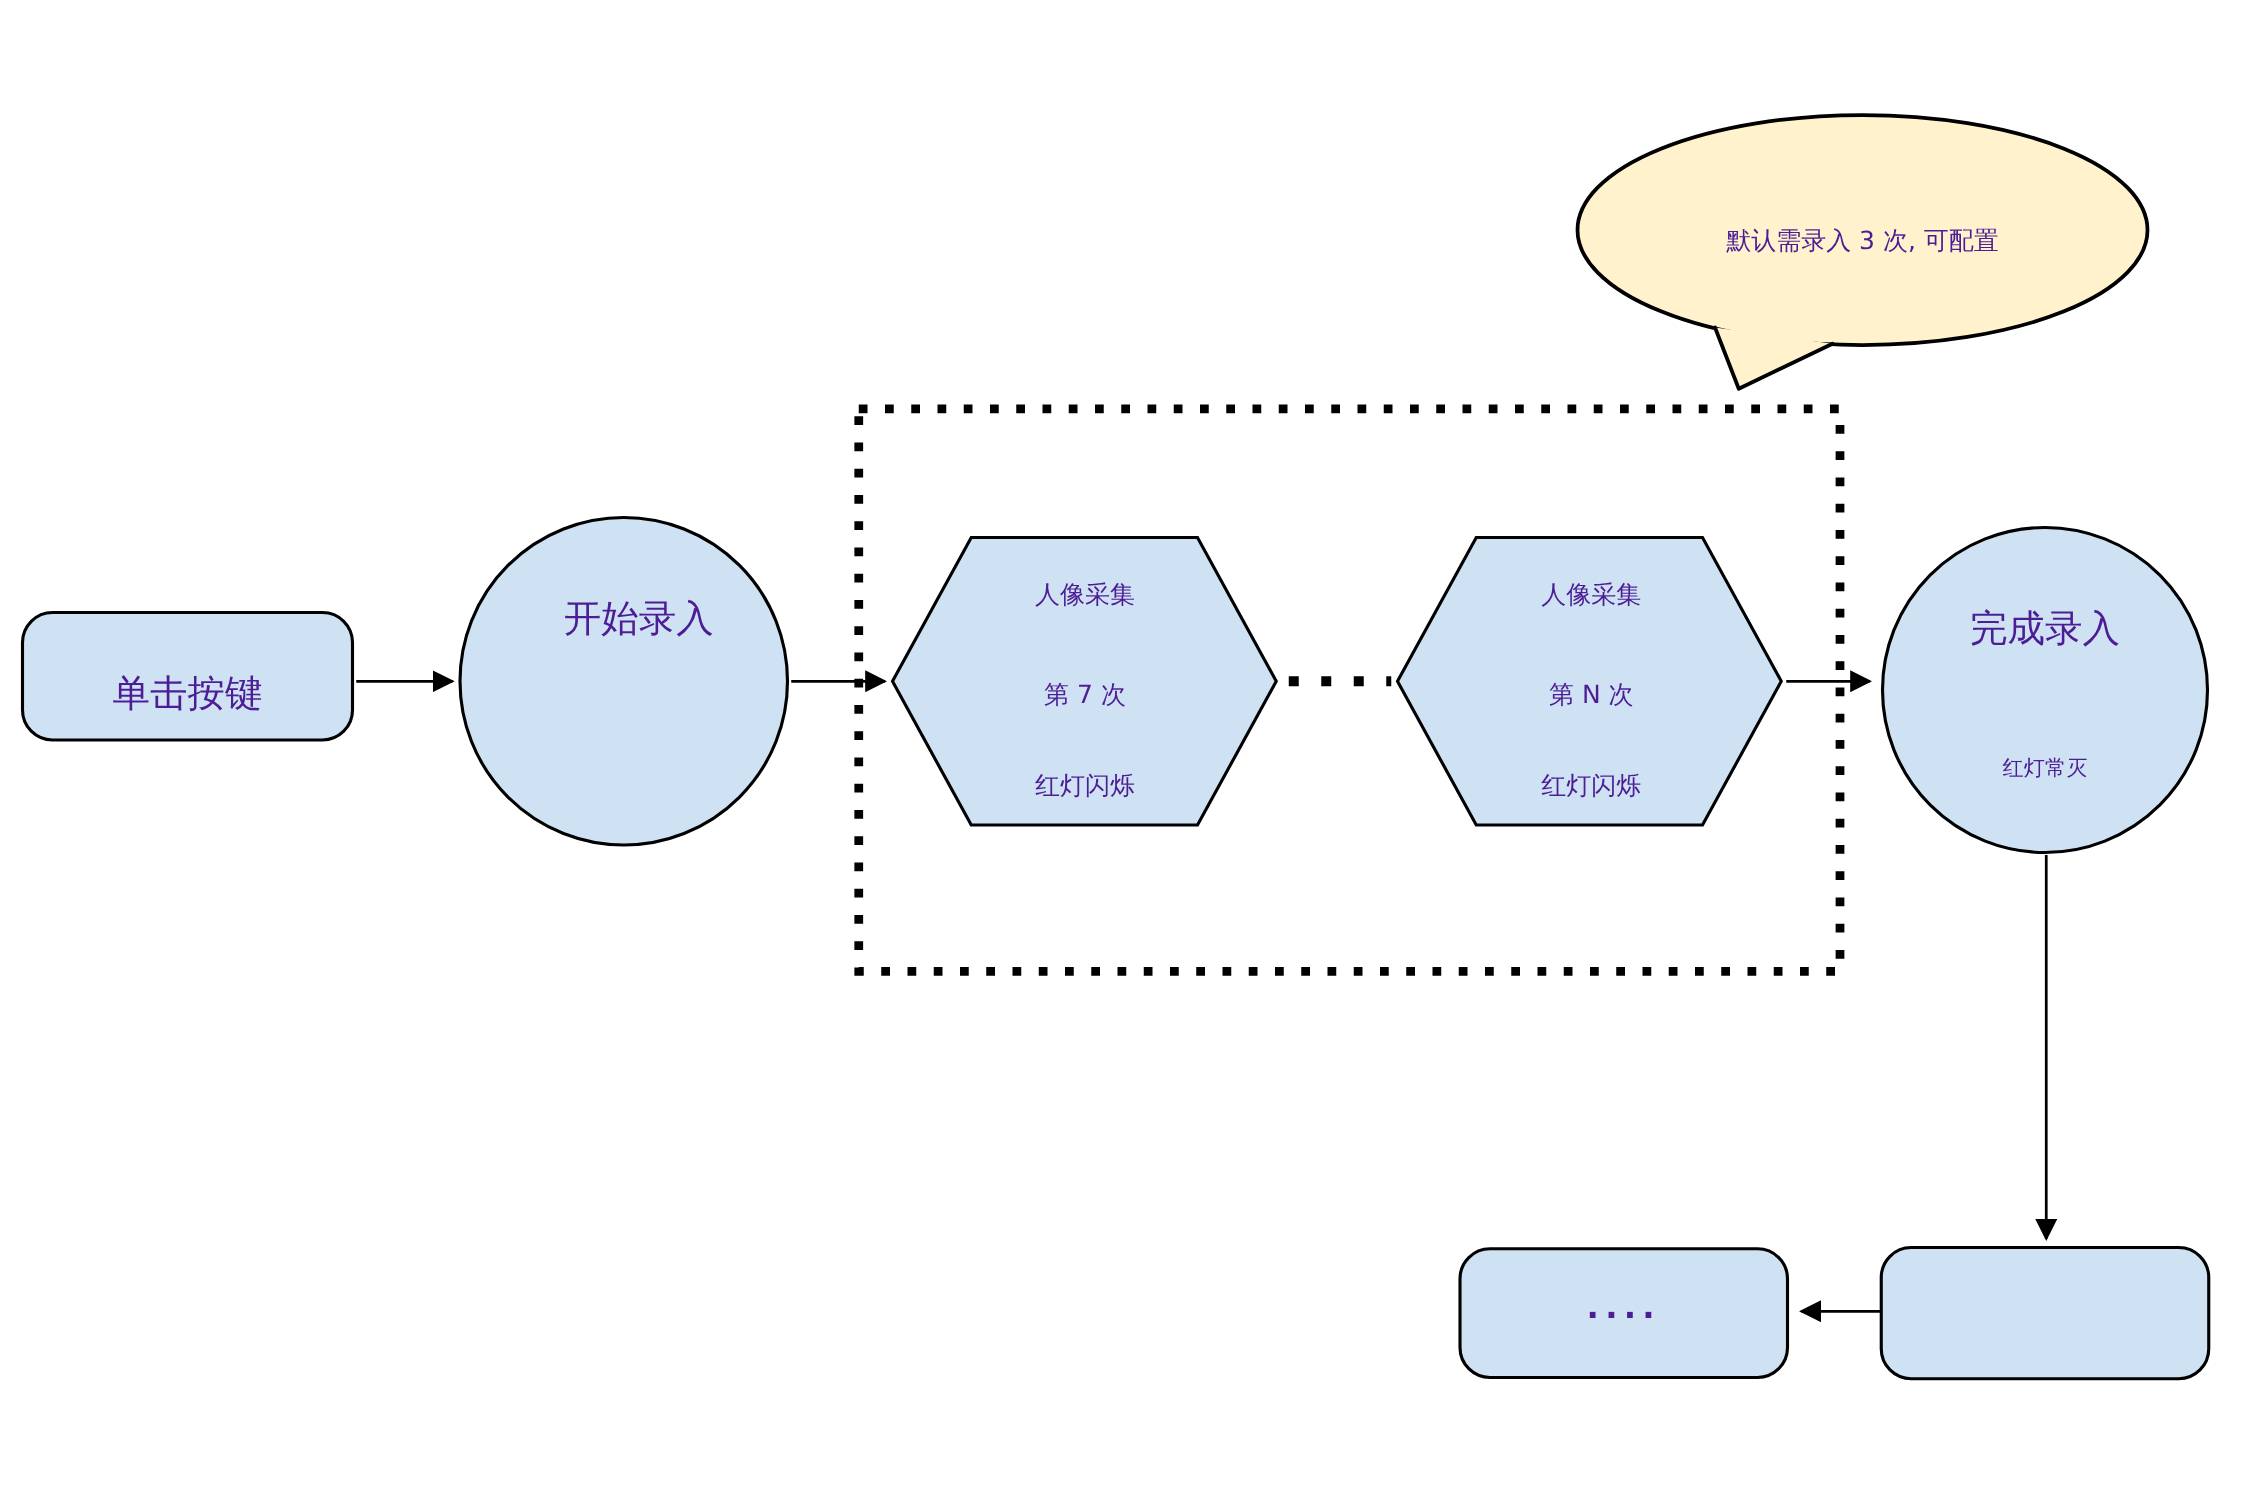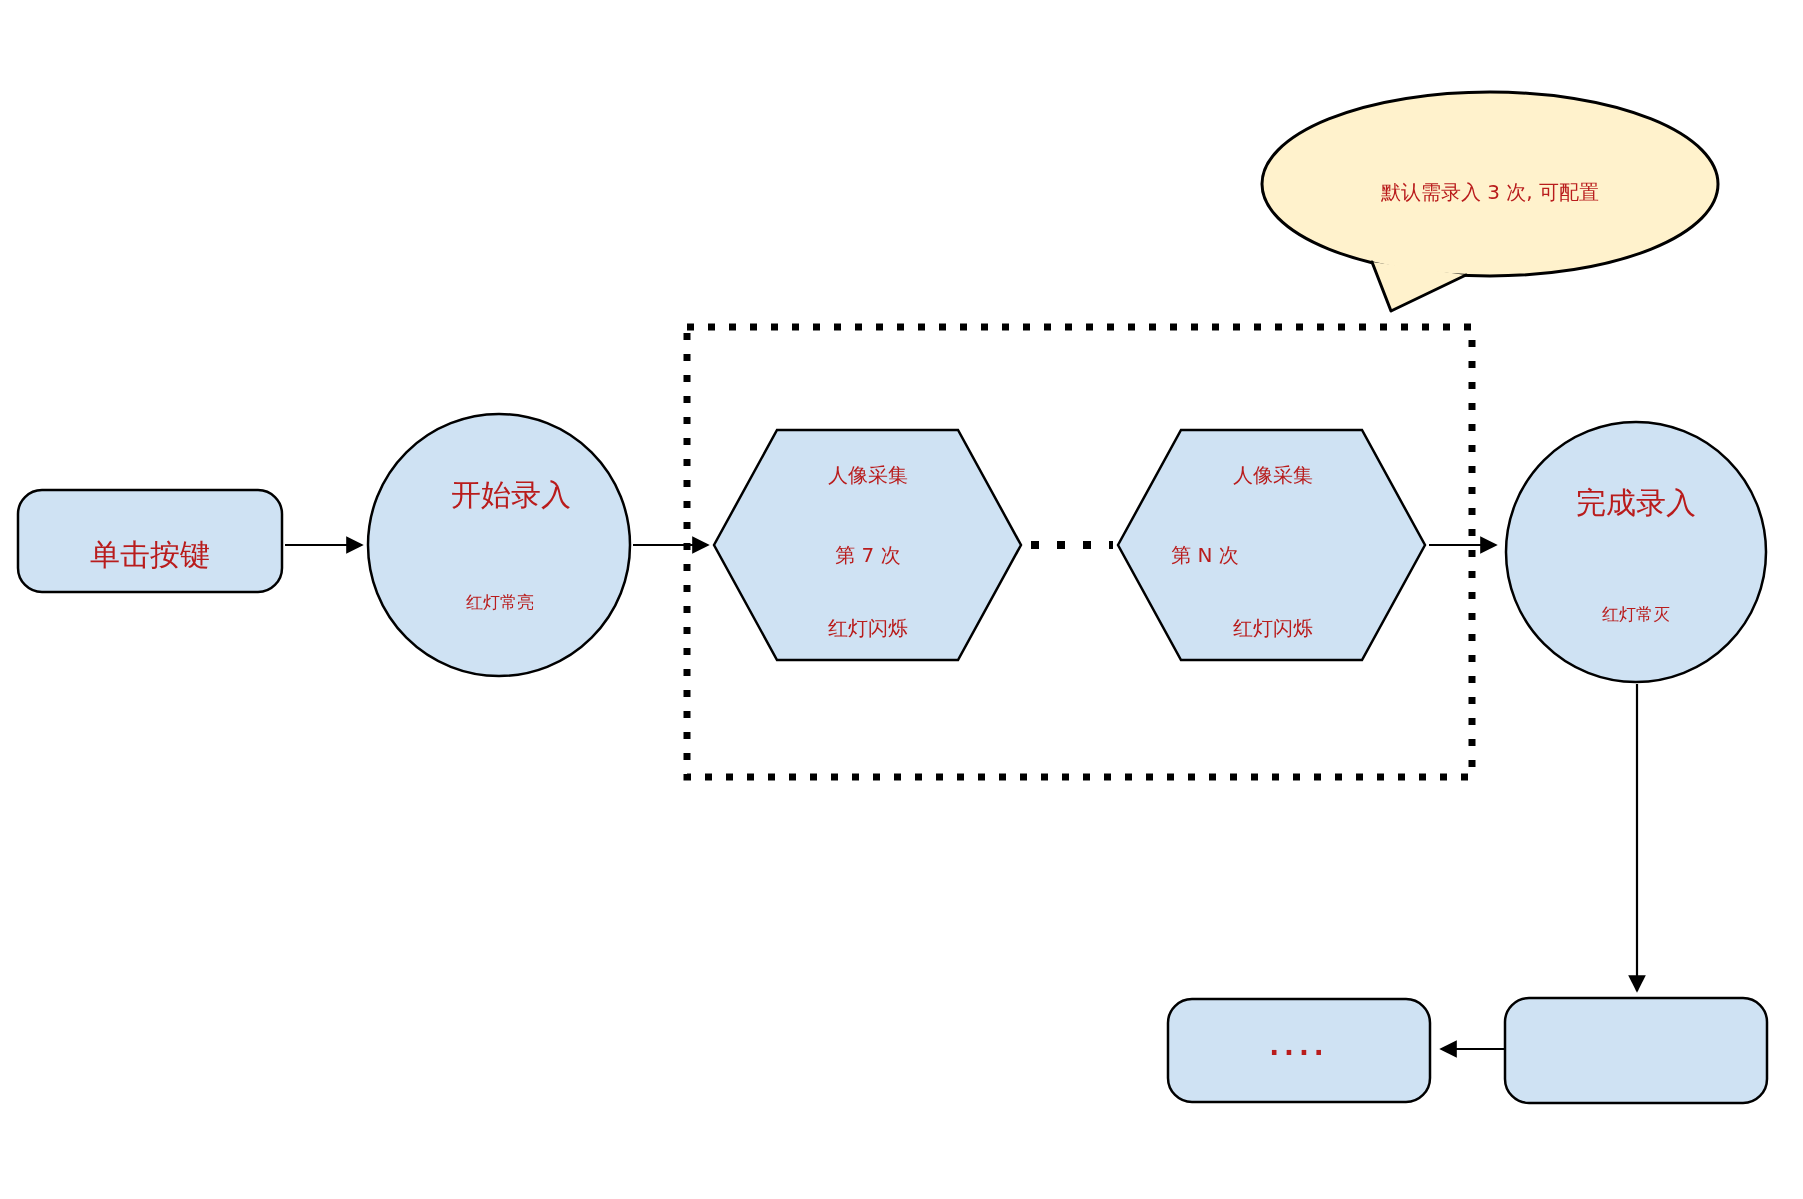--- a/index.html
+++ b/index.html
@@ -13,21 +13,21 @@
     color: #000;
   }
   #diagram-svg { position: absolute; left: 0; top: 0; }
   .lbl {
     position: absolute;
     display: flex;
     align-items: center;
     justify-content: center;
     text-align: center;
     white-space: nowrap;
-    color: #b91c1c;
+    color: #4c1d95;
   }
   .fs-main  { font-size: 30px; }
   .fs-hex   { font-size: 20px; }
   .fs-sub   { font-size: 17px; }
   .fs-sub2  { font-size: 20px; }
   .fs-note  { font-size: 20px; }
   .fs-dots  { font-size: 26px; font-weight: bold; letter-spacing: 5px; }
 </style>
 </head>
 <body>
@@ -72,28 +72,27 @@
     <line x1="1429" y1="545" x2="1496" y2="545" stroke="#000000" stroke-width="2.2" marker-end="url(#ah)"></line>
 
     <line x1="1637" y1="684" x2="1637" y2="991" stroke="#000000" stroke-width="2.2" marker-end="url(#ah)"></line>
 
     <line x1="1504" y1="1049" x2="1441" y2="1049" stroke="#000000" stroke-width="2.2" marker-end="url(#ah)"></line>
   </svg>
 
   <div class="lbl fs-main" style="left:18px;   top:490px; width:264px; height:130px;">单击按键</div>
 
   <div class="lbl fs-main" style="left:380px;  top:465px; width:262px; height:60px;">开始录入</div>
-  <div class="lbl fs-sub" style="left:369px;  top:585px; width:262px; height:34px;">红灯常亮</div>
 
   <div class="lbl fs-hex" style="left:737px;  top:447px; width:262px; height:56px;">人像采集</div>
   <div class="lbl fs-hex" style="left:737px;  top:527px; width:262px; height:56px;">第 7 次</div>
   <div class="lbl fs-sub2" style="left:737px;  top:610px; width:262px; height:36px;">红灯闪烁</div>
 
   <div class="lbl fs-hex" style="left:1142px; top:447px; width:262px; height:56px;">人像采集</div>
-  <div class="lbl fs-hex" style="left:1074px; top:527px; width:262px; height:56px;">第 N 次</div>
+  <div class="lbl fs-hex" style="left:1142px; top:527px; width:262px; height:56px;">第 N 次</div>
   <div class="lbl fs-sub2" style="left:1142px; top:610px; width:262px; height:36px;">红灯闪烁</div>
 
   <div class="lbl fs-main" style="left:1505px; top:473px; width:262px; height:60px;font-family:Liberation Serif, serif;">完成录入</div>
   <div class="lbl fs-sub" style="left:1505px; top:597px; width:262px; height:34px;">红灯常灭</div>
 
 
   <div class="lbl fs-dots" style="left:1168px; top:994px; width:262px; height:103px;">....</div>
 
   <div class="lbl fs-note" style="left:1280px; top:160px; width:420px; height:64px;">默认需录入 3 次, 可配置</div>
 

